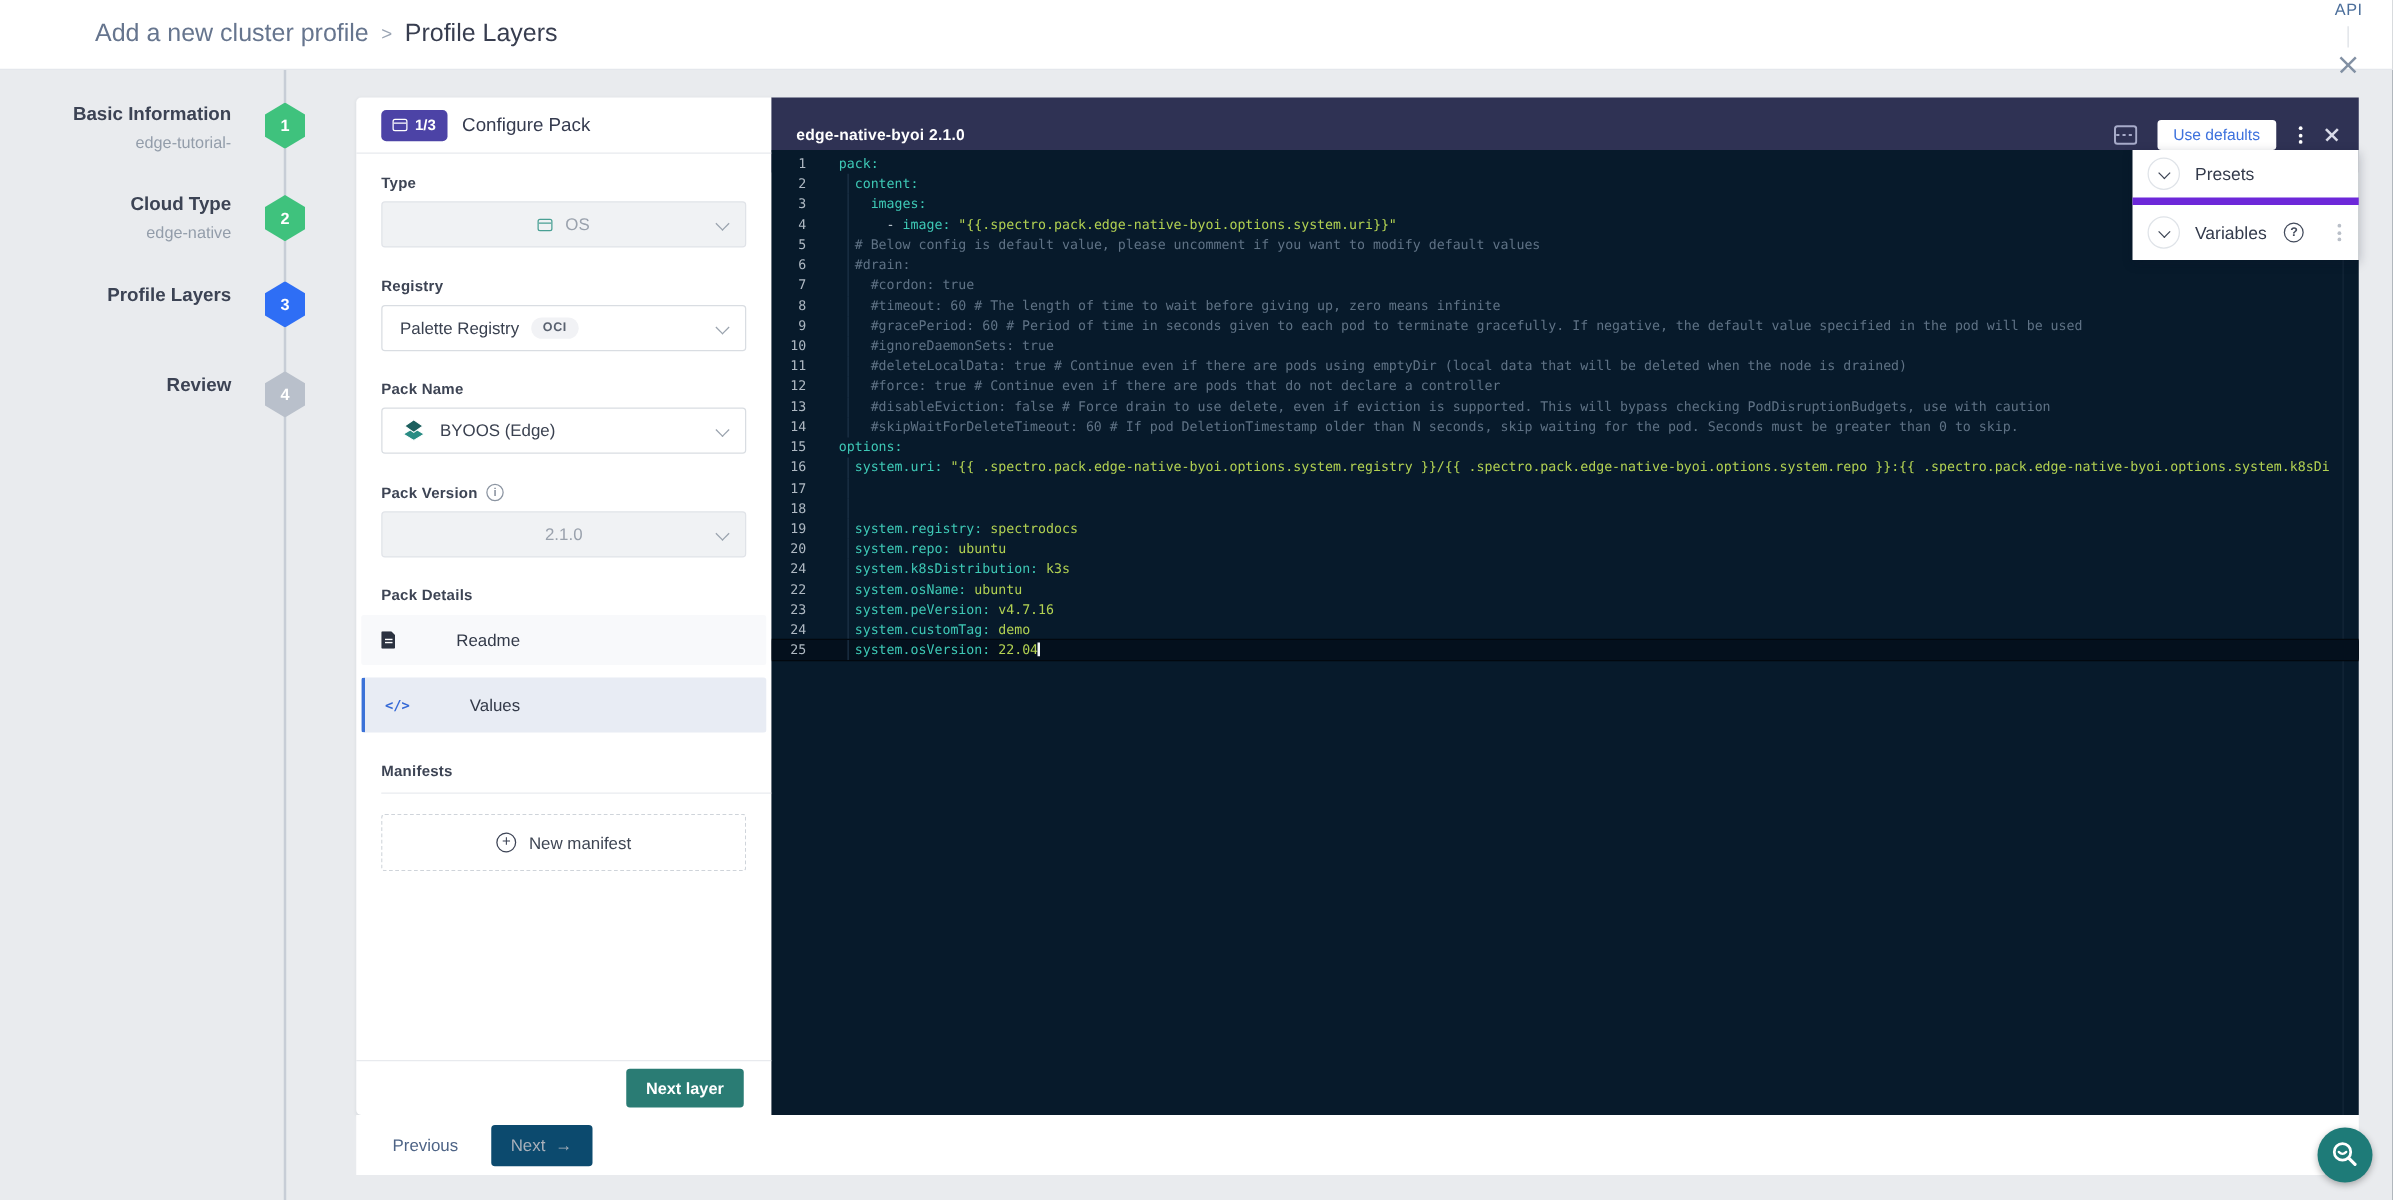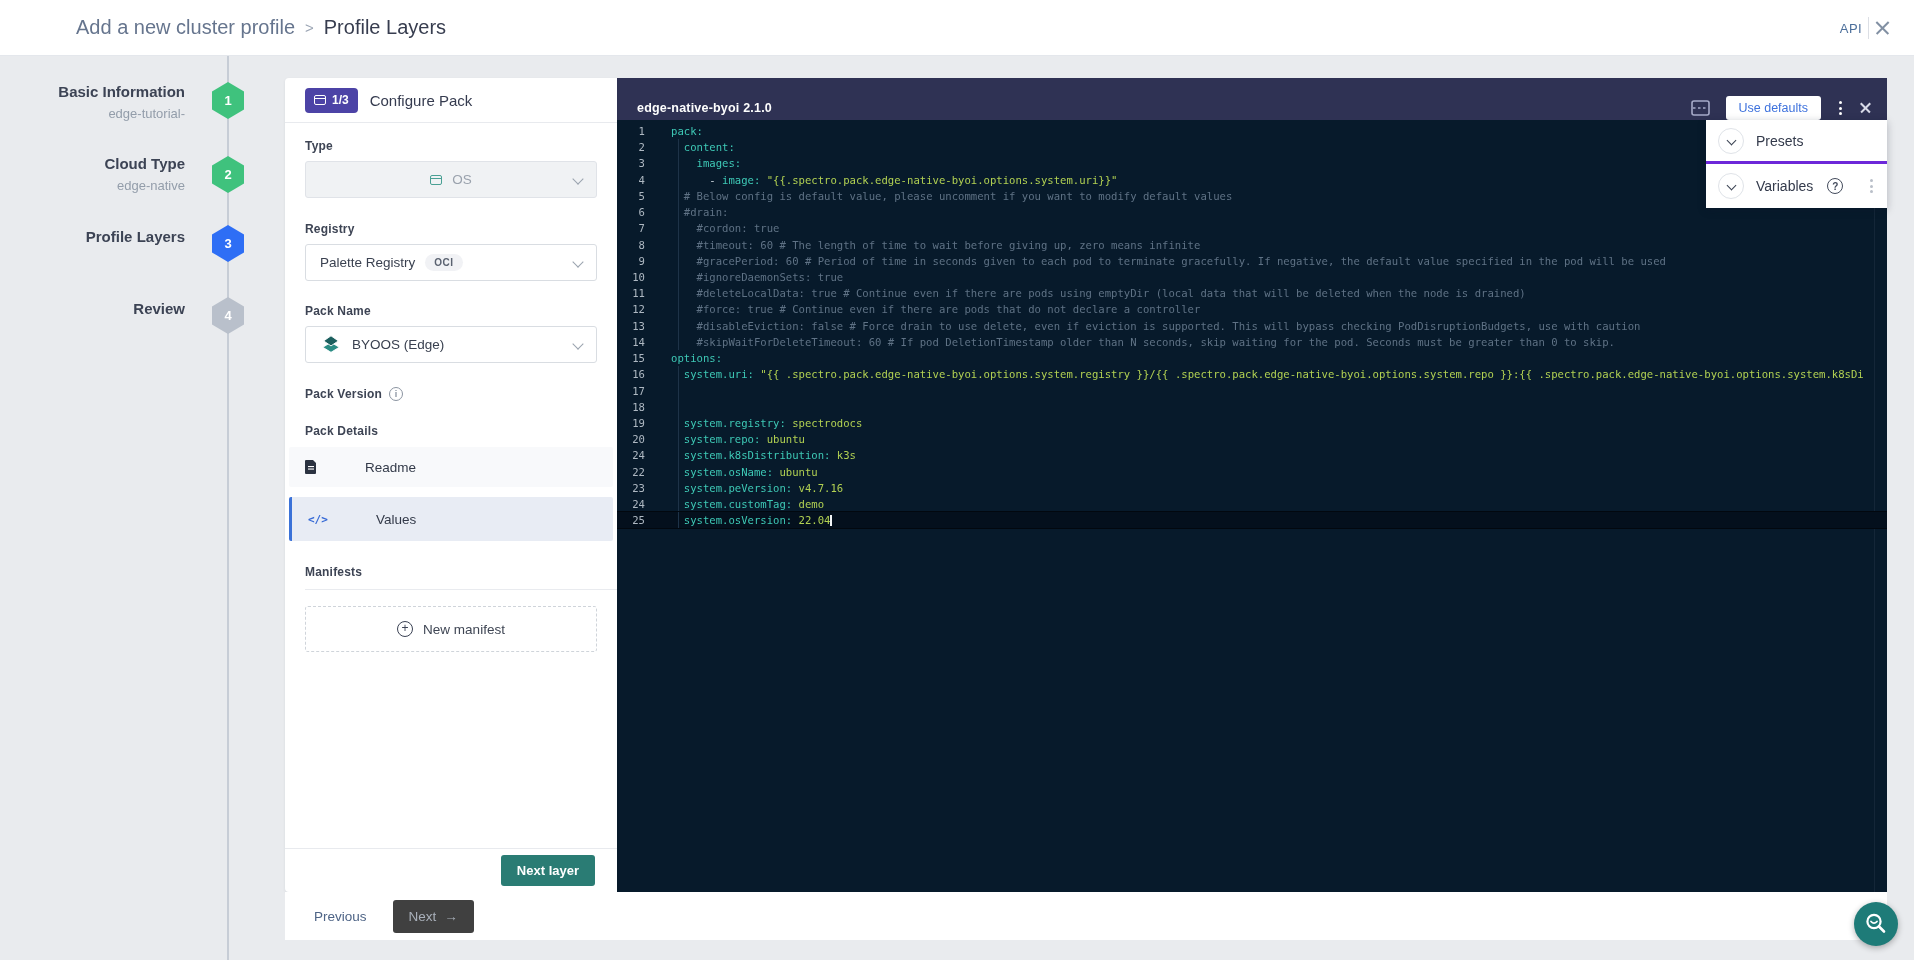--- a/index.html
+++ b/index.html
@@ -7,21 +7,21 @@
     font-family:"Liberation Sans", sans-serif; }
   .abs { position:absolute; }
 
   
   .topbar { position:absolute; left:0; top:0; width:1914px; height:56px; background:#ffffff;
     border-bottom:1px solid #e4e7ec; z-index:30; display:flex; align-items:center; }
   .crumb-wrap { margin-left:76px; display:flex; align-items:center; gap:10px; }
   .crumb-primary { font-size:20px; color:#66758e; }
   .crumb-sep { font-size:15px; color:#9aa4b3; }
   .crumb-current { font-size:20px; color:#373d4f; }
-  .topbar-right { position:absolute; right:24px; top:0; height:56px; display:flex; align-items:center; gap:6px; }
+  .topbar-right { position:absolute; right:24px; top:0; height:56px; display:flex; align-items:center; gap:6px;flex-direction:column; }
   .api-link { font-size:13px; color:#4c6f9b; letter-spacing:.4px; cursor:pointer; }
   .tb-divider { width:1px; height:22px; background:#dcdfe5; }
   .xicon { width:15px; height:15px; position:relative; cursor:pointer; }
   .xicon:before,.xicon:after{ content:""; position:absolute; left:-1px; top:6.5px; width:17px; height:1.6px; background:#8290a3; }
   .xicon:before{ transform:rotate(45deg);} .xicon:after{ transform:rotate(-45deg);}
 
   
   .stepper-line { position:absolute; left:227px; top:56px; width:1.5px; height:904px; background:#c7cdd6; }
   .step-text { position:absolute; right:1729px; text-align:right; width:300px; }
   .step-title { font-size:15px; font-weight:700; color:#3c4354; }
@@ -93,36 +93,36 @@
   .code-row .lc { margin-left:26px; flex:none; }
   .code-row.g:before { content:""; position:absolute; left:61px; top:0; bottom:0; width:1px; background:#1e3348; }
   .code-row.cur { background:#04101d; box-shadow:0 1px 0 #02080f, 0 -1px 0 #02080f; }
   .t-k { color:#3ec9b6; } .t-v { color:#b2d152; } .t-c { color:#5f7285; } .t-p { color:#c6d0d8; }
   .caret { display:inline-block; width:1.3px; height:11px; background:#f2f5f7; vertical-align:-2px; }
   .scroll-track { position:absolute; right:12px; top:0; bottom:0; width:1px; background:#142638; }
 
   
   .side-panel { position:absolute; left:1706px; top:120px; width:181px; background:#ffffff; z-index:12;
     box-shadow:0 2px 8px rgba(10,20,40,.25); }
-  .sp-row { height:44px; display:flex; align-items:center; padding:0 12px; gap:12px; border-bottom:3px solid #6d28d9; }
+  .sp-row { height:44px; display:flex; align-items:center; padding:0 12px; gap:12px; border-bottom:6px solid #6d28d9; }
   .sp-row:last-child { border-bottom:none; }
   .chev-circle { width:26px; height:26px; border:1px solid #dfe3e8; border-radius:50%; background:#fff;
     position:relative; cursor:pointer; flex:none; }
   .chev-circle:after { content:""; position:absolute; left:8.5px; top:8px; width:6px; height:6px;
     border-right:1.5px solid #3a4252; border-bottom:1.5px solid #3a4252; transform:rotate(45deg); }
   .sp-label { font-size:14px; font-weight:500; color:#333a4b; }
   .help-icon { width:16px; height:16px; border:1.3px solid #434b5c; border-radius:50%; color:#434b5c;
     font-size:10px; font-weight:700; display:flex; align-items:center; justify-content:center; margin-left:2px; cursor:pointer; }
   .sp-kebab { margin-left:auto; }
 
   
   .footer-bar { position:absolute; left:285px; top:892px; width:1602px; height:48px; background:#ffffff; z-index:6;
     display:flex; align-items:center; }
   .prev-link { margin-left:29px; font-size:13.5px; color:#4e6486; cursor:pointer; }
-  .next-btn { margin-left:26px; background:#404040; border:none; border-radius:3px; color:#a9b0ba;
+  .next-btn { margin-left:26px; background:#0c4a6e; border:none; border-radius:3px; color:#a9b0ba;
     font-size:13.5px; padding:9px 16px; display:flex; align-items:center; gap:8px; cursor:default;text-align:right; }
 
   
   .chat-btn { position:absolute; left:1854px; top:902px; width:44px; height:44px; border-radius:50%;
     background:#1e7b78; z-index:40; display:flex; align-items:center; justify-content:center;
     box-shadow:0 2px 6px rgba(0,0,0,.3); cursor:pointer; }
 </style>
 </head>
 <body>
 
@@ -203,20 +203,24 @@
         <polygon points="12,2 20,7.5 12,13 4,7.5" fill="#1c5f5e" stroke="#ffffff" stroke-width="1"></polygon>
       </svg>
       <span class="val">BYOOS (Edge)</span>
       <span class="chev"></span>
     </div>
     <div class="gap24"></div>
 
     <div class="field-label">
       <span>Pack Version</span>
       <span class="info-icon">i</span>
+    </div>
+    <div class="select disabled">
+      <span class="val">2.1.0</span>
+      <span class="chev"></span>
     </div>
     <div class="gap23"></div>
 
     <div class="field-label">Pack Details</div>
     <div class="detail-row">
       <svg class="doc-icon" viewBox="0 0 12 14">
         <path d="M1 0 h7 l3 3 v10 a1 1 0 0 1 -1 1 h-9 a1 1 0 0 1 -1 -1 v-12 a1 1 0 0 1 1 -1 z" fill="#2b3240"></path>
         <rect x="3" y="6" width="6" height="1.1" fill="#ffffff"></rect>
         <rect x="3" y="8.5" width="6" height="1.1" fill="#ffffff"></rect>
       </svg>

